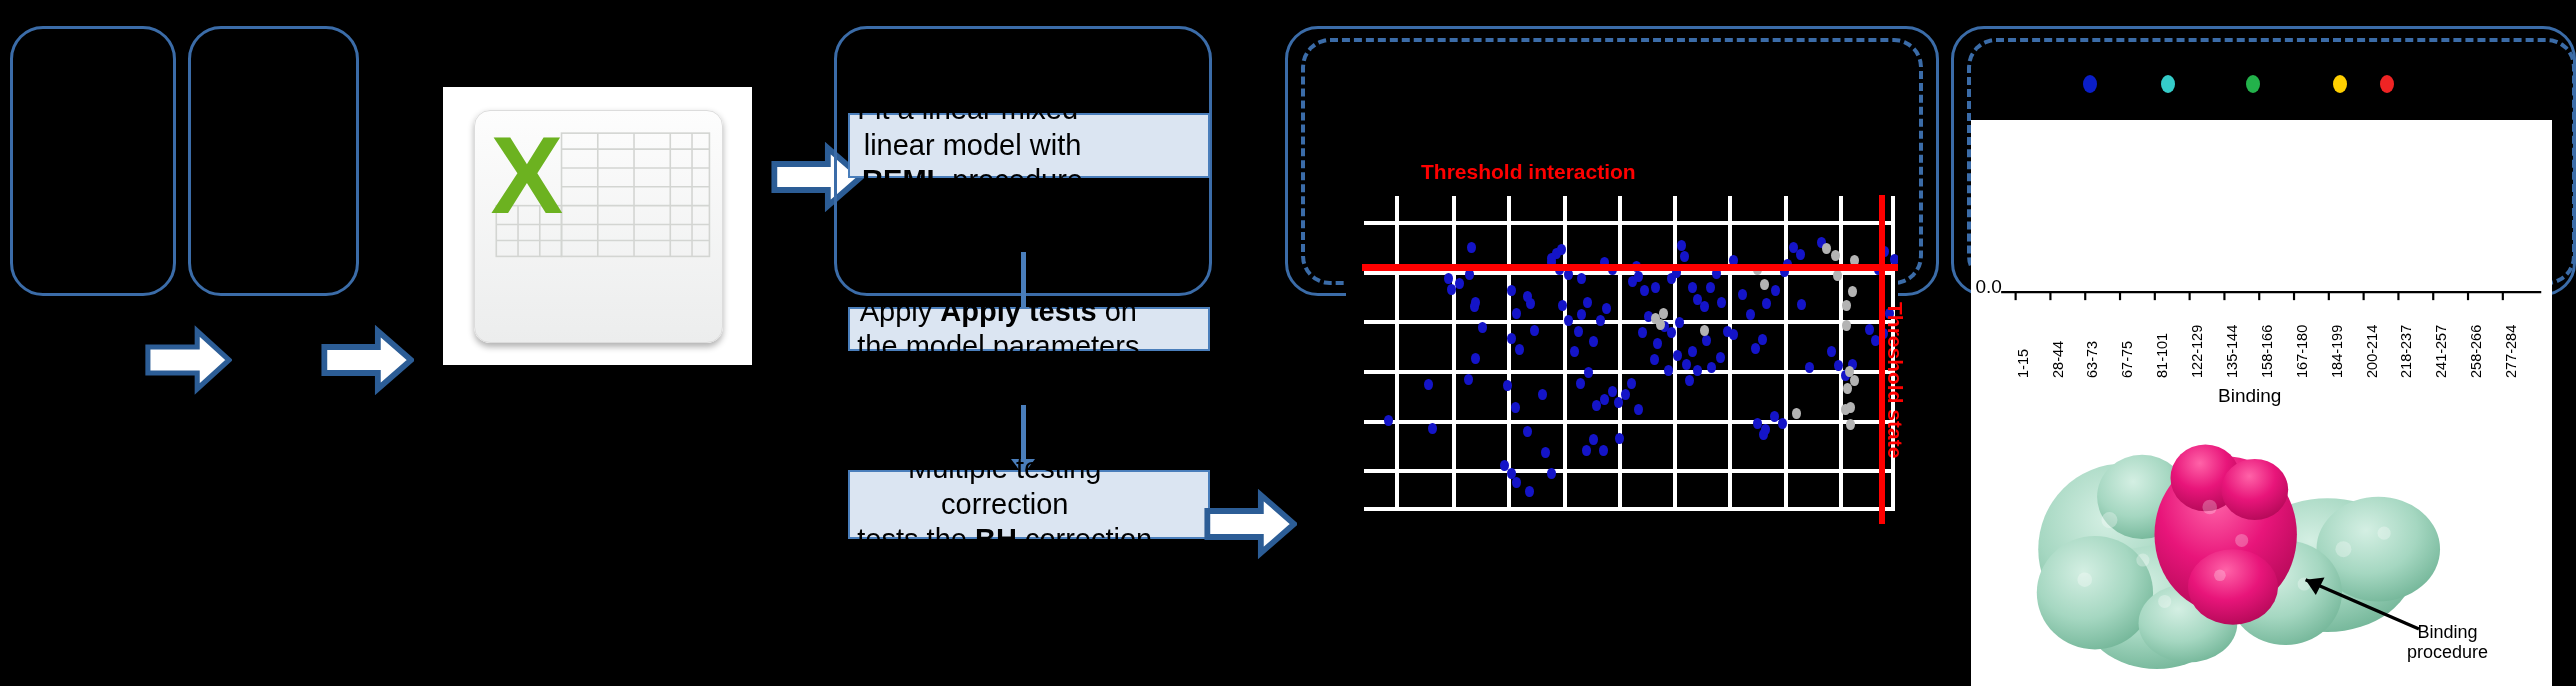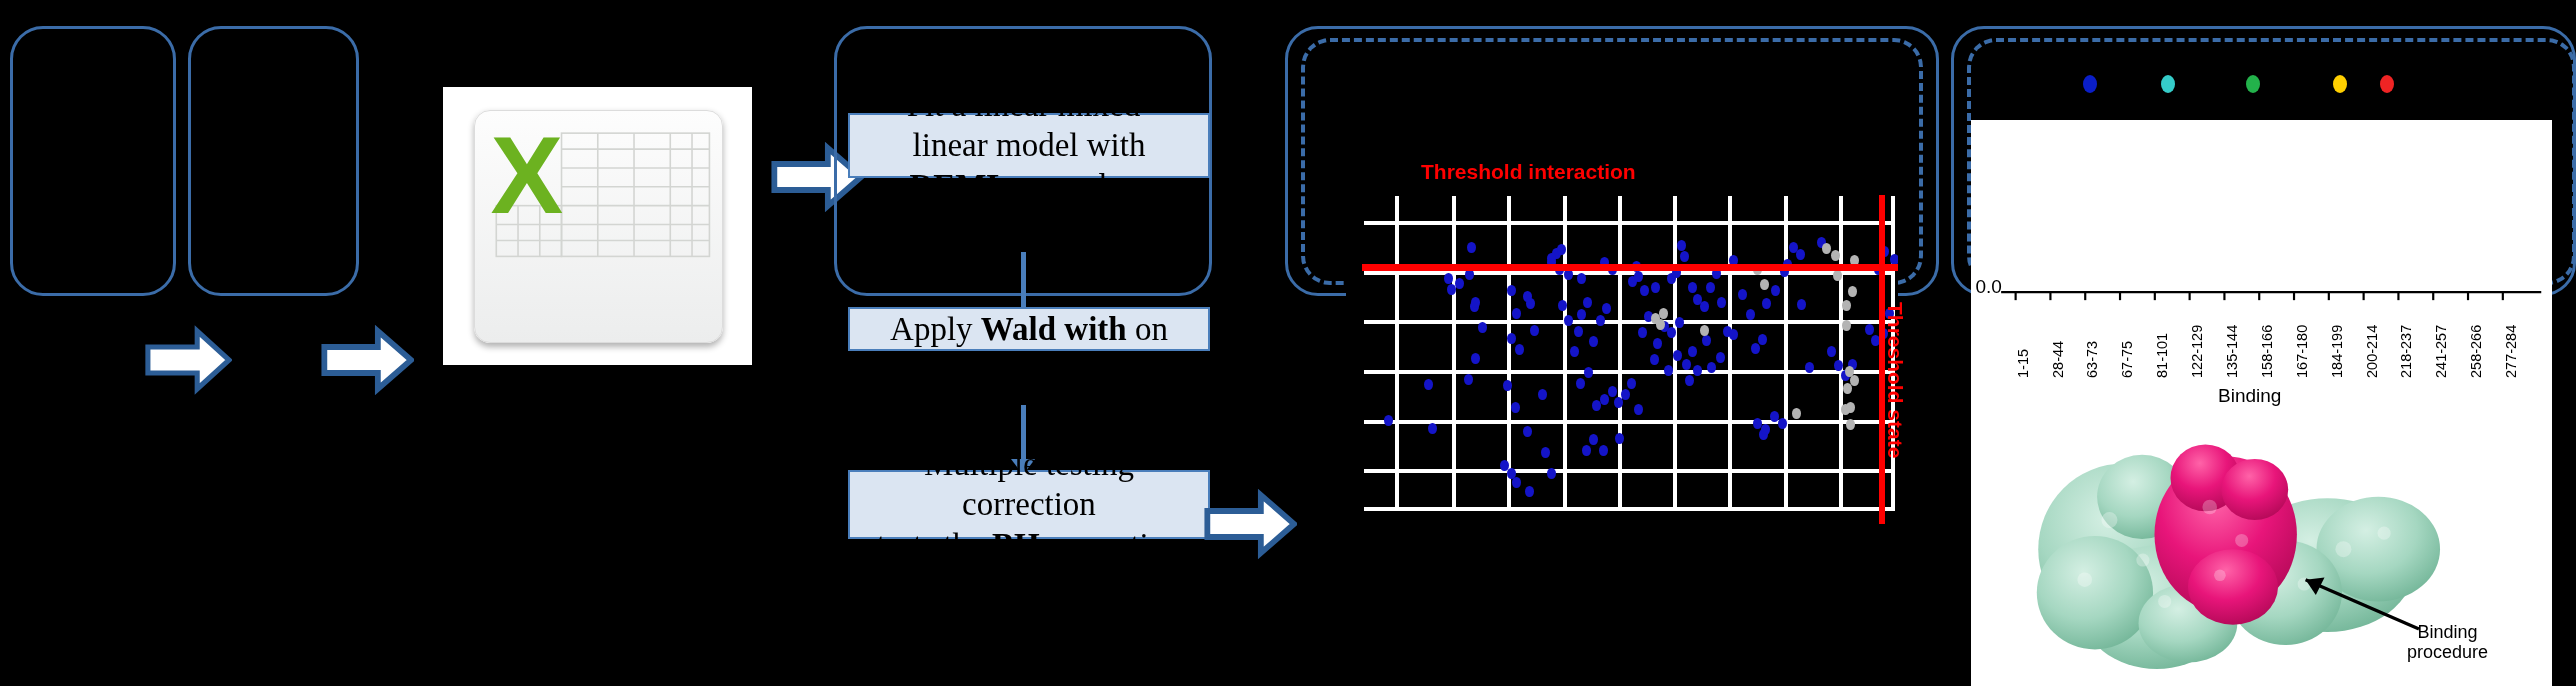--- a/index.html
+++ b/index.html
@@ -5,22 +5,22 @@
   html,body{margin:0;padding:0;background:#000;}
   body{width:2576px;height:687px;overflow:hidden;font-family:"Liberation Sans",sans-serif;}
   #stage{position:relative;width:2576px;height:687px;background:#000;}
 
   
   .panel{position:absolute;border:3.6px solid #3b6ca8;border-radius:33px;box-sizing:border-box;background:transparent;}
   .panel.dashedinner{border-style:dashed;border-width:4.4px;border-radius:29px;}
 
   
   .procbox{position:absolute;background:#dbe5f2;border:2.2px solid #4a7ebb;box-sizing:border-box;
-           display:flex;align-items:center;justify-content:center;text-align:center;
-           color:#000;font-size:33px;line-height:1.22;padding:4.4px 7.3px;font-family:Liberation Serif, serif;}
+           display:flex;align-items:center;text-align:center;
+           color:#000;font-size:29px;line-height:1.22;padding:4.4px 7.3px;}
   .procbox b{font-weight:bold;}
 
   
   .vconn{position:absolute;width:5.1px;background:#4a7ebb;}
   .vhead{position:absolute;width:0;height:0;border-left:12.4px solid transparent;
          border-right:12.4px solid transparent;border-top:16px solid #4a7ebb;}
 
   
   .blockarrow{position:absolute;}
   .blockarrow svg{display:block;}
@@ -120,21 +120,22 @@
       <span>Fit a linear mixed-</span><br>
       <span>linear model with</span><br>
       <b>REML</b><span> procedure</span>
     </div>
   </div>
   <div class="vconn" style="left:1021px;top:252px;height:60px;"></div>
   <div class="vhead" style="left:1011px;top:307px;"></div>
 
   <div class="procbox" style="left:848px;top:307px;width:362px;height:44px;">
     <div>
-      <span>Apply </span><b>Wald with</b><span> on</span><br>
+      <span>Apply </span><b>Apply tests</b><span> on</span><br>
+      <span>the model parameters</span>
     </div>
   </div>
   <div class="vconn" style="left:1021px;top:405px;height:58px;"></div>
   <div class="vhead" style="left:1011px;top:459px;"></div>
 
   <div class="procbox" style="left:848px;top:470px;width:362px;height:69px;">
     <div>
       <span>Multiple testing</span><br>
       <span>correction</span><br>
       <span>tests the </span><b>BH</b><span> correction</span>

